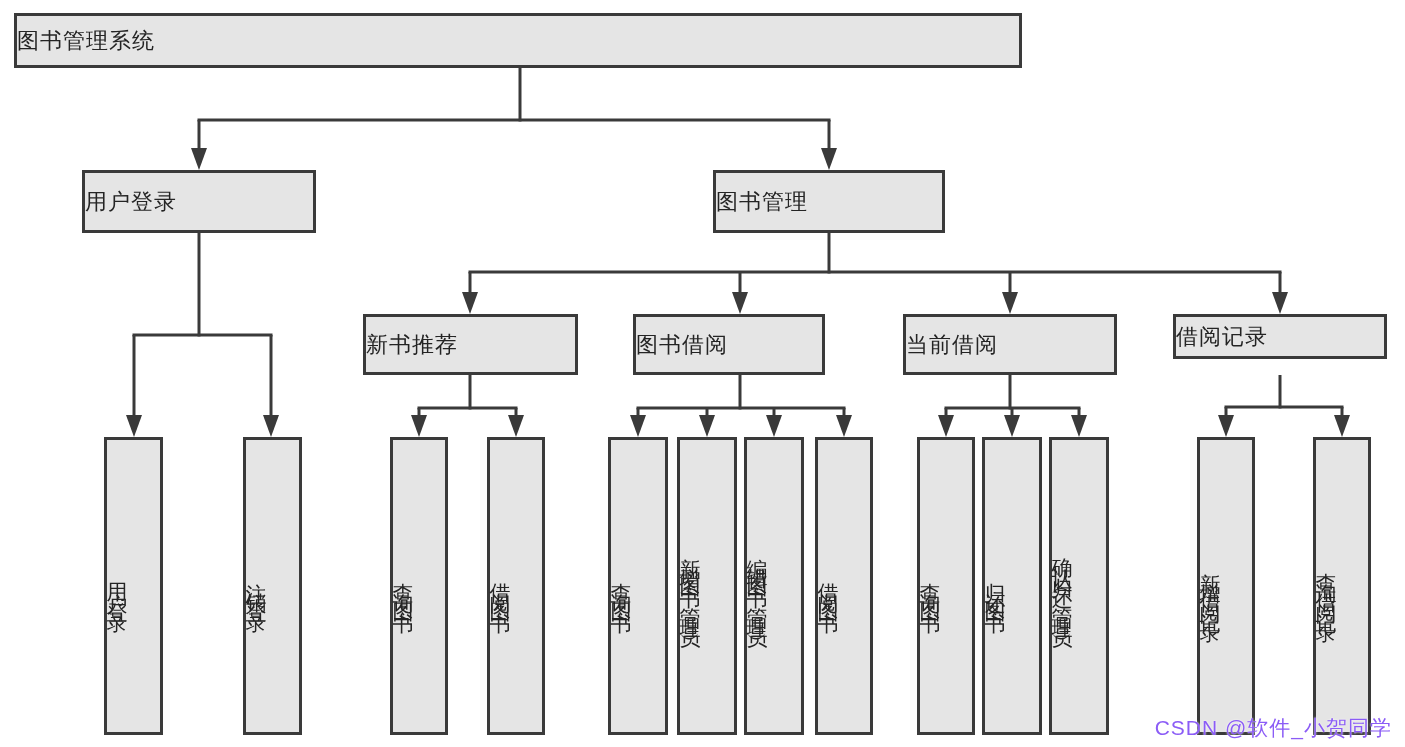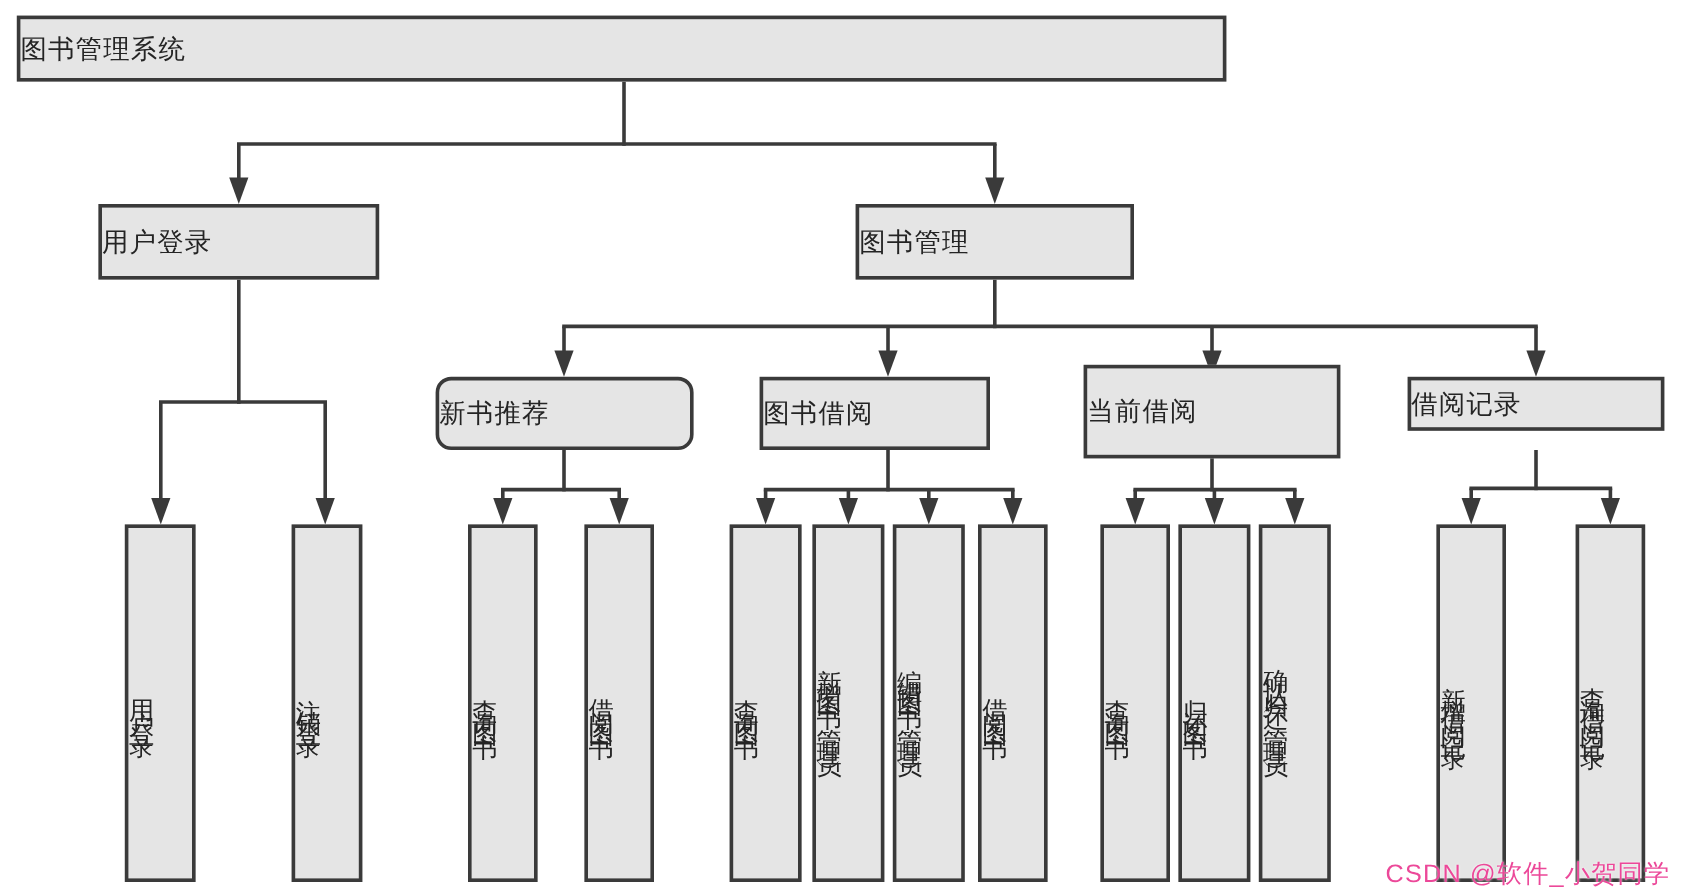--- a/index.html
+++ b/index.html
@@ -47,21 +47,21 @@
   }
   .v-node {
     top: 437px;
     height: 298px;
   }
   #watermark {
     position: absolute;
     right: 13px;
     bottom: 5px;
     font-size: 21px;
-    color: #ec4899;
+    color: #8b5cf6;
     letter-spacing: 1px;
     text-shadow: 0 0 2px #ffffff;
     white-space: nowrap;
     z-index: 5;
   }
   svg line { stroke: #3a3a3a; stroke-width: 3; }
   svg polygon { fill: #3a3a3a; }
 </style>
 </head>
 <body>
@@ -134,27 +134,27 @@
     <span>图书管理系统</span>
   </div>
 
   <div class="node h-node" style="left:82px; top:170px; width:234px; height:63px;">
     <span>用户登录</span>
   </div>
   <div class="node h-node" style="left:713px; top:170px; width:232px; height:63px;">
     <span>图书管理</span>
   </div>
 
-  <div class="node h-node" style="left:363px; top:314px; width:215px; height:61px;border-radius:13px;">
+  <div class="node h-node" style="left:363px; top:314px; width:215px; height:61px;">
     <span>新书推荐</span>
   </div>
   <div class="node h-node" style="left:633px; top:314px; width:192px; height:61px;">
     <span>图书借阅</span>
   </div>
-  <div class="node h-node" style="left:903px; top:304px; width:214px; height:78px;">
+  <div class="node h-node" style="left:903px; top:314px; width:214px; height:61px;">
     <span>当前借阅</span>
   </div>
   <div class="node h-node" style="left:1173px; top:314px; width:214px; height:45px;">
     <span>借阅记录</span>
   </div>
 
   <div class="node v-node" style="left:104px; width:59px;">
     <span class="v-label">用户登录</span>
   </div>
   <div class="node v-node" style="left:243px; width:59px;">

